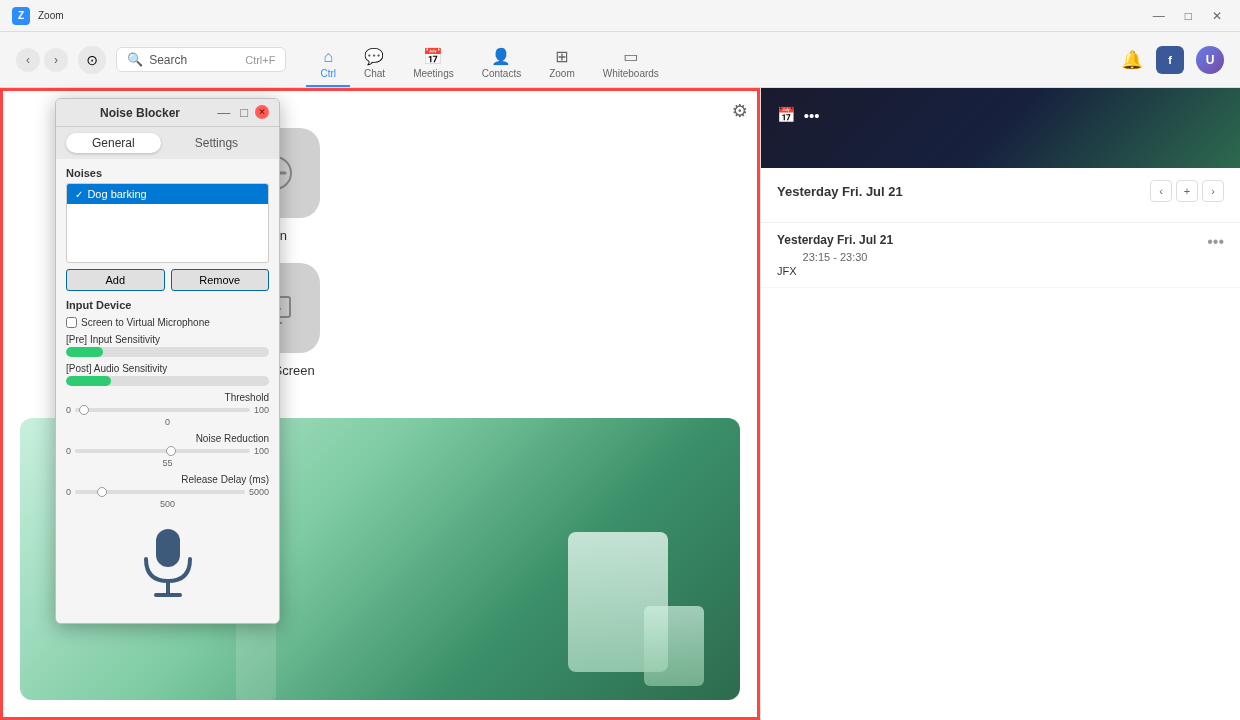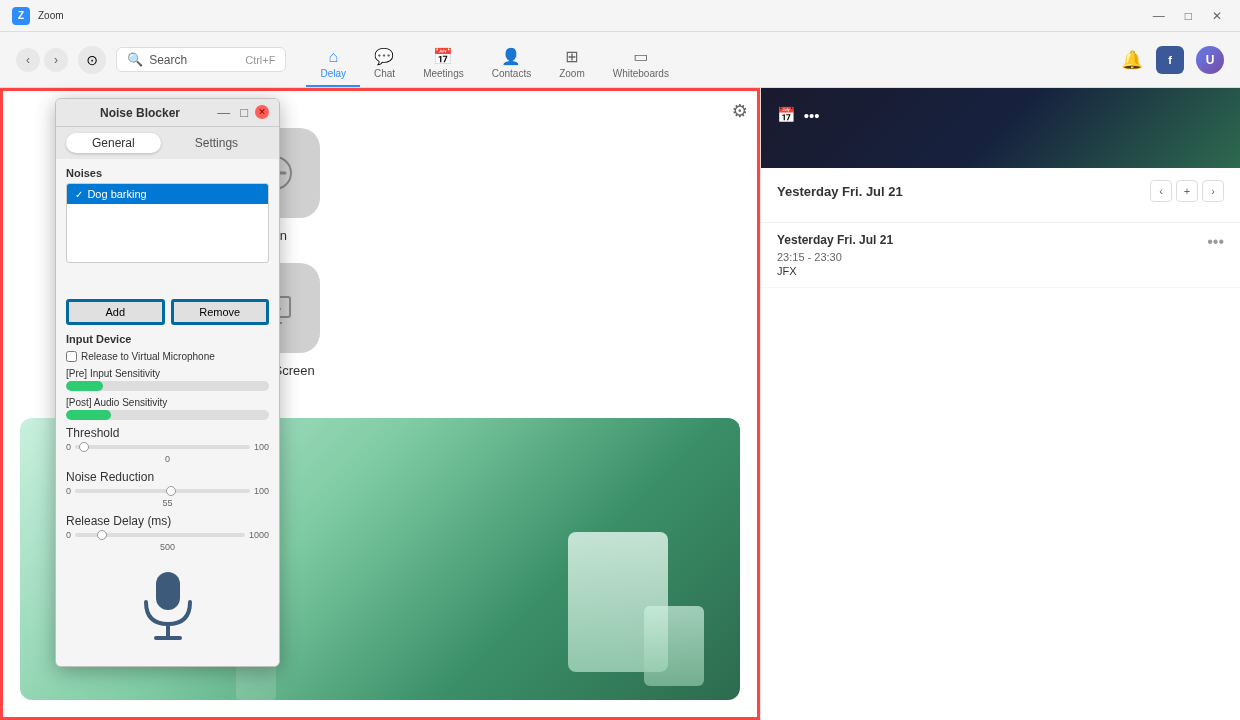--- a/index.html
+++ b/index.html
@@ -270,20 +270,21 @@
     }
     .event-date {
       font-size: 12px;
       font-weight: 600;
       color: #333;
       margin-bottom: 4px;
     }
     .event-time {
       font-size: 11px;
       color: #666;
+      text-align: center;
     }
     .event-name {
       font-size: 11px;
       color: #333;
       margin-top: 2px;
     }
 
     
     .gear-btn {
       position: absolute;
@@ -414,25 +415,24 @@
     .dialog-btn-row {
       display: flex;
       gap: 6px;
       margin-top: 6px;
     }
     .dialog-action-btn {
       flex: 1;
       padding: 4px 8px;
       font-size: 11px;
       background: #e0e0e0;
-      border: 3px solid #0369a1;
+      border: 1px solid #0369a1;
       border-radius: 3px;
       cursor: pointer;
       text-align: center;
-      margin-top: 30px;
     }
     .section-row {
       display: flex;
       align-items: center;
       gap: 4px;
       margin-top: 8px;
       margin-bottom: 2px;
     }
     .section-label {
       font-size: 11px;
@@ -476,24 +476,25 @@
       border-radius: 5px;
       overflow: hidden;
       margin-bottom: 4px;
     }
     .sensitivity-fill {
       height: 100%;
       background: #2ecc71;
       border-radius: 5px;
     }
     .threshold-label {
-      font-size: 12px;
+      font-size: 10px;
       color: #333;
       margin-top: 6px;
       margin-bottom: 2px;
+      text-align: right;
     }
     .slider-row {
       display: flex;
       align-items: center;
       gap: 4px;
     }
     .slider-min {
       font-size: 9px;
       color: #666;
     }
@@ -560,21 +561,21 @@
   <button class="nav-home" style="font-size:14px;">⊙</button>
   <div class="search-bar">
     <span style="color:#999;font-size:13px;">🔍</span>
     <input type="text" value="Search" style="width: 90px; font-size: 12px; border: none; outline: none; background: transparent; color: rgb(85, 85, 85);" placeholder="Search">
     <span class="search-shortcut">Ctrl+F</span>
   </div>
 
   <div style="display:flex; align-items:flex-end; height:100%; margin-left:10px; gap:0;">
     <div class="tab-item active" style="padding:6px 14px; display:flex; flex-direction:column; align-items:center; gap:2px; border-bottom: 2px solid #2D8CFF; cursor:pointer;">
       <span class="tab-icon" style="color:#2D8CFF;font-size:16px;">⌂</span>
-      <span class="tab-label" style="font-size:10px;color:#2D8CFF;">Delay</span>
+      <span class="tab-label" style="font-size:10px;color:#2D8CFF;">Ctrl</span>
     </div>
     <div class="tab-item" style="padding:6px 14px; display:flex; flex-direction:column; align-items:center; gap:2px; border-bottom: 2px solid transparent; cursor:pointer;">
       <span class="tab-icon" style="color:#666;font-size:16px;">💬</span>
       <span class="tab-label" style="font-size:10px;color:#666;">Chat</span>
     </div>
     <div class="tab-item" style="padding:6px 14px; display:flex; flex-direction:column; align-items:center; gap:2px; border-bottom: 2px solid transparent; cursor:pointer;">
       <span class="tab-icon" style="color:#666;font-size:16px;">📅</span>
       <span class="tab-label" style="font-size:10px;color:#666;">Meetings</span>
     </div>
     <div class="tab-item" style="padding:6px 14px; display:flex; flex-direction:column; align-items:center; gap:2px; border-bottom: 2px solid transparent; cursor:pointer;">
@@ -695,21 +696,21 @@
         </div>
 
         
         <div class="section-row">
           <span class="section-label">Input Device</span>
         </div>
 
         
         <div class="checkbox-row">
           <input type="checkbox" style="">
-          <span class="checkbox-label">Release to Virtual Microphone</span>
+          <span class="checkbox-label">Screen to Virtual Microphone</span>
         </div>
 
         
         <div class="sensitivity-label">[Pre] Input Sensitivity</div>
         <div class="sensitivity-bar">
           <div class="sensitivity-fill" style="width:18%;"></div>
         </div>
 
         
         <div class="sensitivity-label">[Post] Audio Sensitivity</div>
@@ -739,21 +740,21 @@
         </div>
         <div class="slider-value">55</div>
 
         
         <div class="threshold-label">Release Delay (ms)</div>
         <div class="slider-row">
           <span class="slider-min">0</span>
           <div class="slider-track">
             <div class="slider-thumb" style="left:16%;"></div>
           </div>
-          <span class="slider-max">1000</span>
+          <span class="slider-max">5000</span>
         </div>
         <div class="slider-value">500</div>
 
         
         <div class="mic-icon-area">
           <svg class="mic-svg" viewBox="0 0 60 80" xmlns="http://www.w3.org/2000/svg">
             <rect x="18" y="4" width="24" height="38" rx="12" fill="#3d5a7a"></rect>
             <path d="M8 34 Q8 56 30 56 Q52 56 52 34" stroke="#3d5a7a" stroke-width="4" fill="none" stroke-linecap="round"></path>
             <line x1="30" y1="56" x2="30" y2="70" stroke="#3d5a7a" stroke-width="4" stroke-linecap="round"></line>
             <line x1="18" y1="70" x2="42" y2="70" stroke="#3d5a7a" stroke-width="4" stroke-linecap="round"></line>

